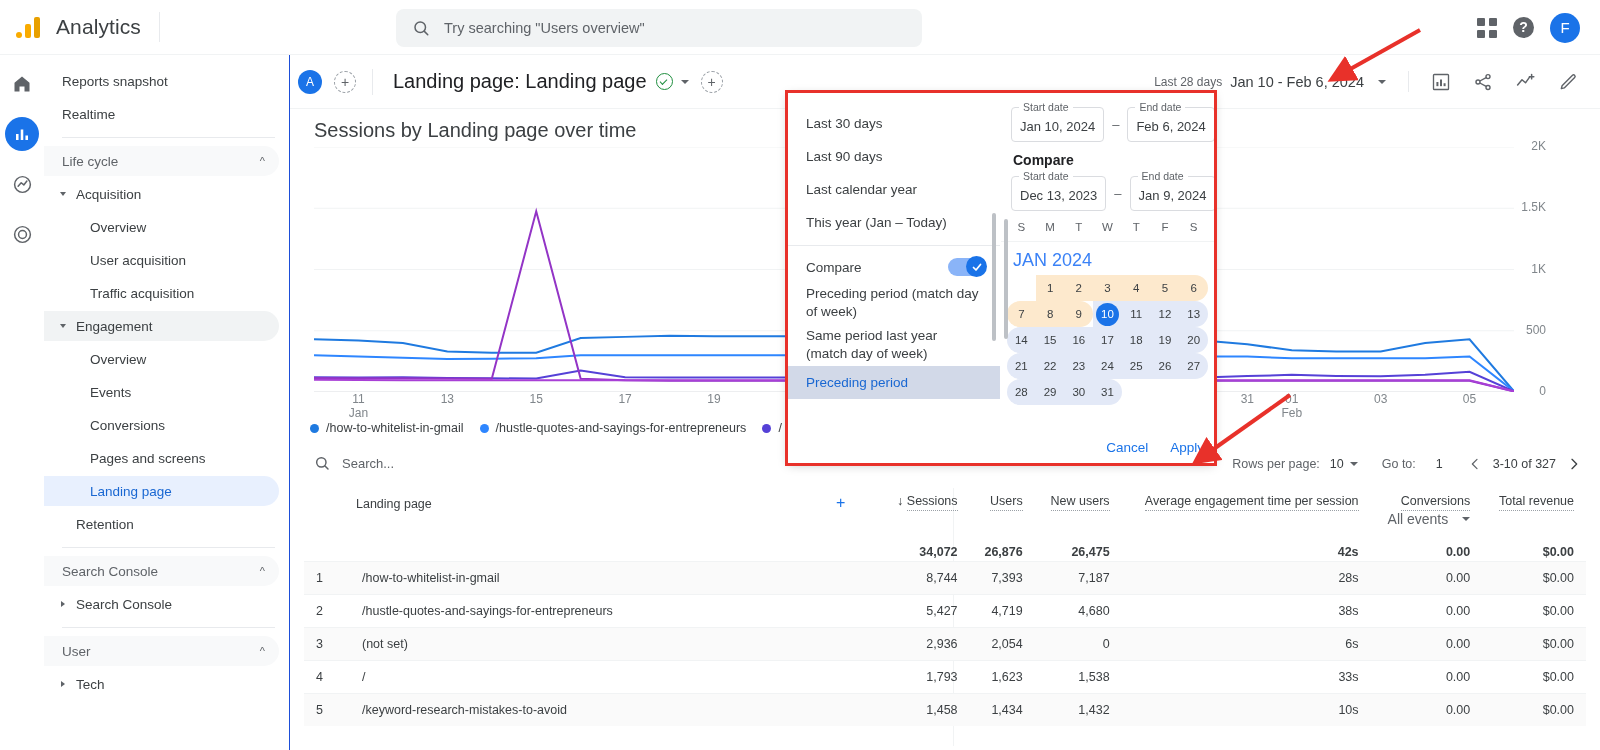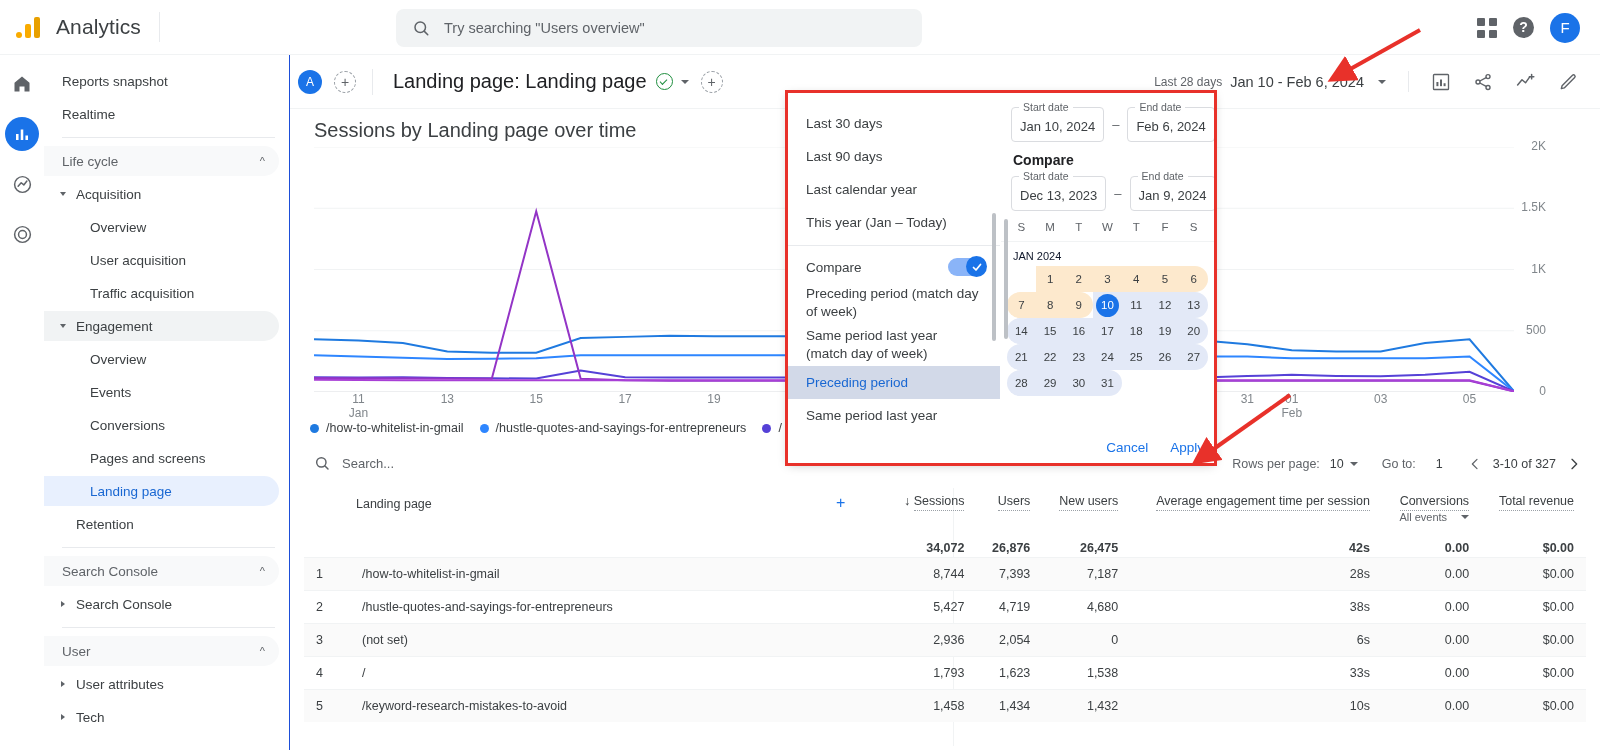--- a/index.html
+++ b/index.html
@@ -117,21 +117,21 @@
   table.gt th { font-weight: normal; font-size: 12.5px; color: #3c4043; vertical-align: top; padding: 6px 12px 4px 12px; }
   table.gt th.m { text-align: right; }
   table.gt th .und { border-bottom: 1px dotted #9aa0a6; padding-bottom: 2px; }
   table.gt td { font-size: 12.5px; color: #3c4043; padding: 9px 12px; border-top: 1px solid #f1f3f4; }
   table.gt td.m { text-align: right; }
   .summary td { font-weight: bold; border-top: none !important; padding-top: 14px !important; padding-bottom: 2px !important; }
   .summary-sub td { color: #80868b; font-size: 11.5px; border-top: none !important; padding-top: 0 !important; padding-bottom: 8px !important; }
   tr.alt { background: #fafafa; }
   .col-idx { width: 46px; text-align: left; color: #3c4043; }
   .plus-blue { color: #1a73e8; font-size: 16px; }
-  .allevents { font-size: 11px; color: #5f6368; display: flex; align-items: center; justify-content: flex-end; gap: 6px; margin-top: 3px; }
+  .allevents { font-size: 14px; color: #5f6368; display: flex; align-items: center; justify-content: flex-end; gap: 6px; margin-top: 3px; }
   .sep-v { position: absolute; left: 663px; top: 38px; width: 1px; height: 258px; background: #f1f3f4; }
 
   
   .dp-outline { position: absolute; left: 785px; top: 90px; width: 432px; height: 376px; border: 3px solid #e8312a; z-index: 40; pointer-events: none; }
   .datepanel {
     position: absolute; left: 788px; top: 93px; width: 426px; height: 370px;
     background: #fff; box-shadow: 0 2px 10px rgba(0,0,0,.22); z-index: 30; display: flex;
   }
   .dp-left { width: 213px; position: relative; border-right: 1px solid transparent; }
   .dp-list { position: absolute; top: 0; left: 0; right: 0; bottom: 0; overflow: hidden; padding-top: 14px; }
@@ -146,21 +146,21 @@
   .dp-right { width: 213px; position: relative; }
   .dp-fields { display: flex; gap: 8px; padding: 14px 10px 0 10px; align-items: center; }
   .dfield { position: relative; border: 1px solid #dadce0; border-radius: 4px; padding: 9px 8px 6px 8px; width: 96px; }
   .dfield .flab { position: absolute; top: -7px; left: 7px; background: #fff; padding: 0 4px; font-size: 10.5px; color: #5f6368; }
   .dfield .fval { font-size: 13px; color: #3c4043; white-space: nowrap; }
   .dash { color: #5f6368; font-size: 13px; }
   .cmp-title { font-size: 14px; font-weight: bold; color: #202124; padding: 10px 0 0 12px; }
   .dow { display: flex; padding: 10px 6px 8px 6px; border-bottom: 1px solid #f1f3f4; }
   .dow span { flex: 1; text-align: center; font-size: 11.5px; color: #5f6368; }
   .cal { padding: 6px 6px 0 6px; }
-  .cal-month { font-size: 11px; color: #0f172a; padding: 2px 0 4px 6px; }
+  .cal-month { font-size: 18px; color: #3b82f6; padding: 2px 0 4px 6px; }
   .wk { display: flex; height: 26px; }
   .cell { flex: 1; display: flex; align-items: center; justify-content: center; font-size: 11.5px; color: #3c4043; position: relative; }
   .cell.cmp { background: #fde9cd; }
   .cell.rng { background: #e3e9f7; }
   .cell.start-round { border-top-left-radius: 13px; border-bottom-left-radius: 13px; }
   .cell.end-round { border-top-right-radius: 13px; border-bottom-right-radius: 13px; }
   .cell .sel-day { width: 23px; height: 23px; border-radius: 50%; background: #1a73e8; color: #fff; display: flex; align-items: center; justify-content: center; }
   .dp-actions { position: absolute; right: 10px; bottom: 8px; display: flex; gap: 22px; font-size: 13.5px; color: #1a73e8; }
   .cal-scroll { position: absolute; left: 3px; top: 126px; width: 4px; height: 120px; background: #bdc1c6; border-radius: 2px; }
 
@@ -281,24 +281,20 @@
           <span class="chev-up" style="font-family: &quot;Liberation Sans&quot;, sans-serif;">^</span>
         </div>
         <div class="nav-item lvl1" style="position: relative;">
           <span class="caret-r"></span>
           <span>Search Console</span>
         </div>
         <div class="nav-divider"></div>
         <div class="nav-item grey" style="position: relative;">
           <span>User</span>
           <span class="chev-up" style="font-family: &quot;Liberation Sans&quot;, sans-serif;">^</span>
-        </div>
-        <div class="nav-item lvl1" style="position: relative;">
-          <span class="caret-r"></span>
-          <span>User attributes</span>
         </div>
         <div class="nav-item lvl1" style="position: relative;">
           <span class="caret-r"></span>
           <span>Tech</span>
         </div>
       </div>
   </div>
 
   <div class="pagehead">
     <div class="pill-a">A</div>
@@ -510,21 +506,20 @@
               <span class="knob">
                 <svg width="12" height="12" viewBox="0 0 24 24" fill="none" stroke="#fff" stroke-width="3.4">
                   <polyline points="5,13 10,18 19,7" stroke-linecap="round" stroke-linejoin="round"></polyline>
                 </svg>
               </span>
             </span>
           </div>
           <div class="dp-multiline">Preceding period (match day of week)</div>
           <div class="dp-multiline">Same period last year (match day of week)</div>
           <div class="dp-opt sel">Preceding period</div>
-          <div class="dp-opt">Same period last year</div>
         </div>
       <div class="dp-scroll"></div>
     </div>
     <div class="dp-right">
       <div class="dp-fields">
         <div class="dfield">
           <span class="flab">Start date</span>
           <span class="fval">Jan 10, 2024</span>
         </div>
         <span class="dash">–</span>

